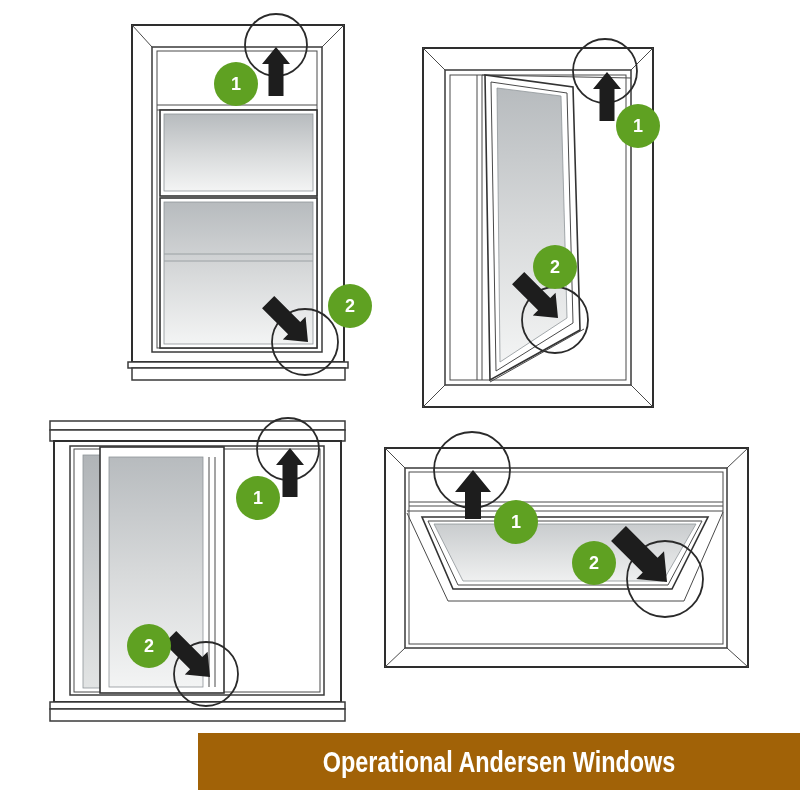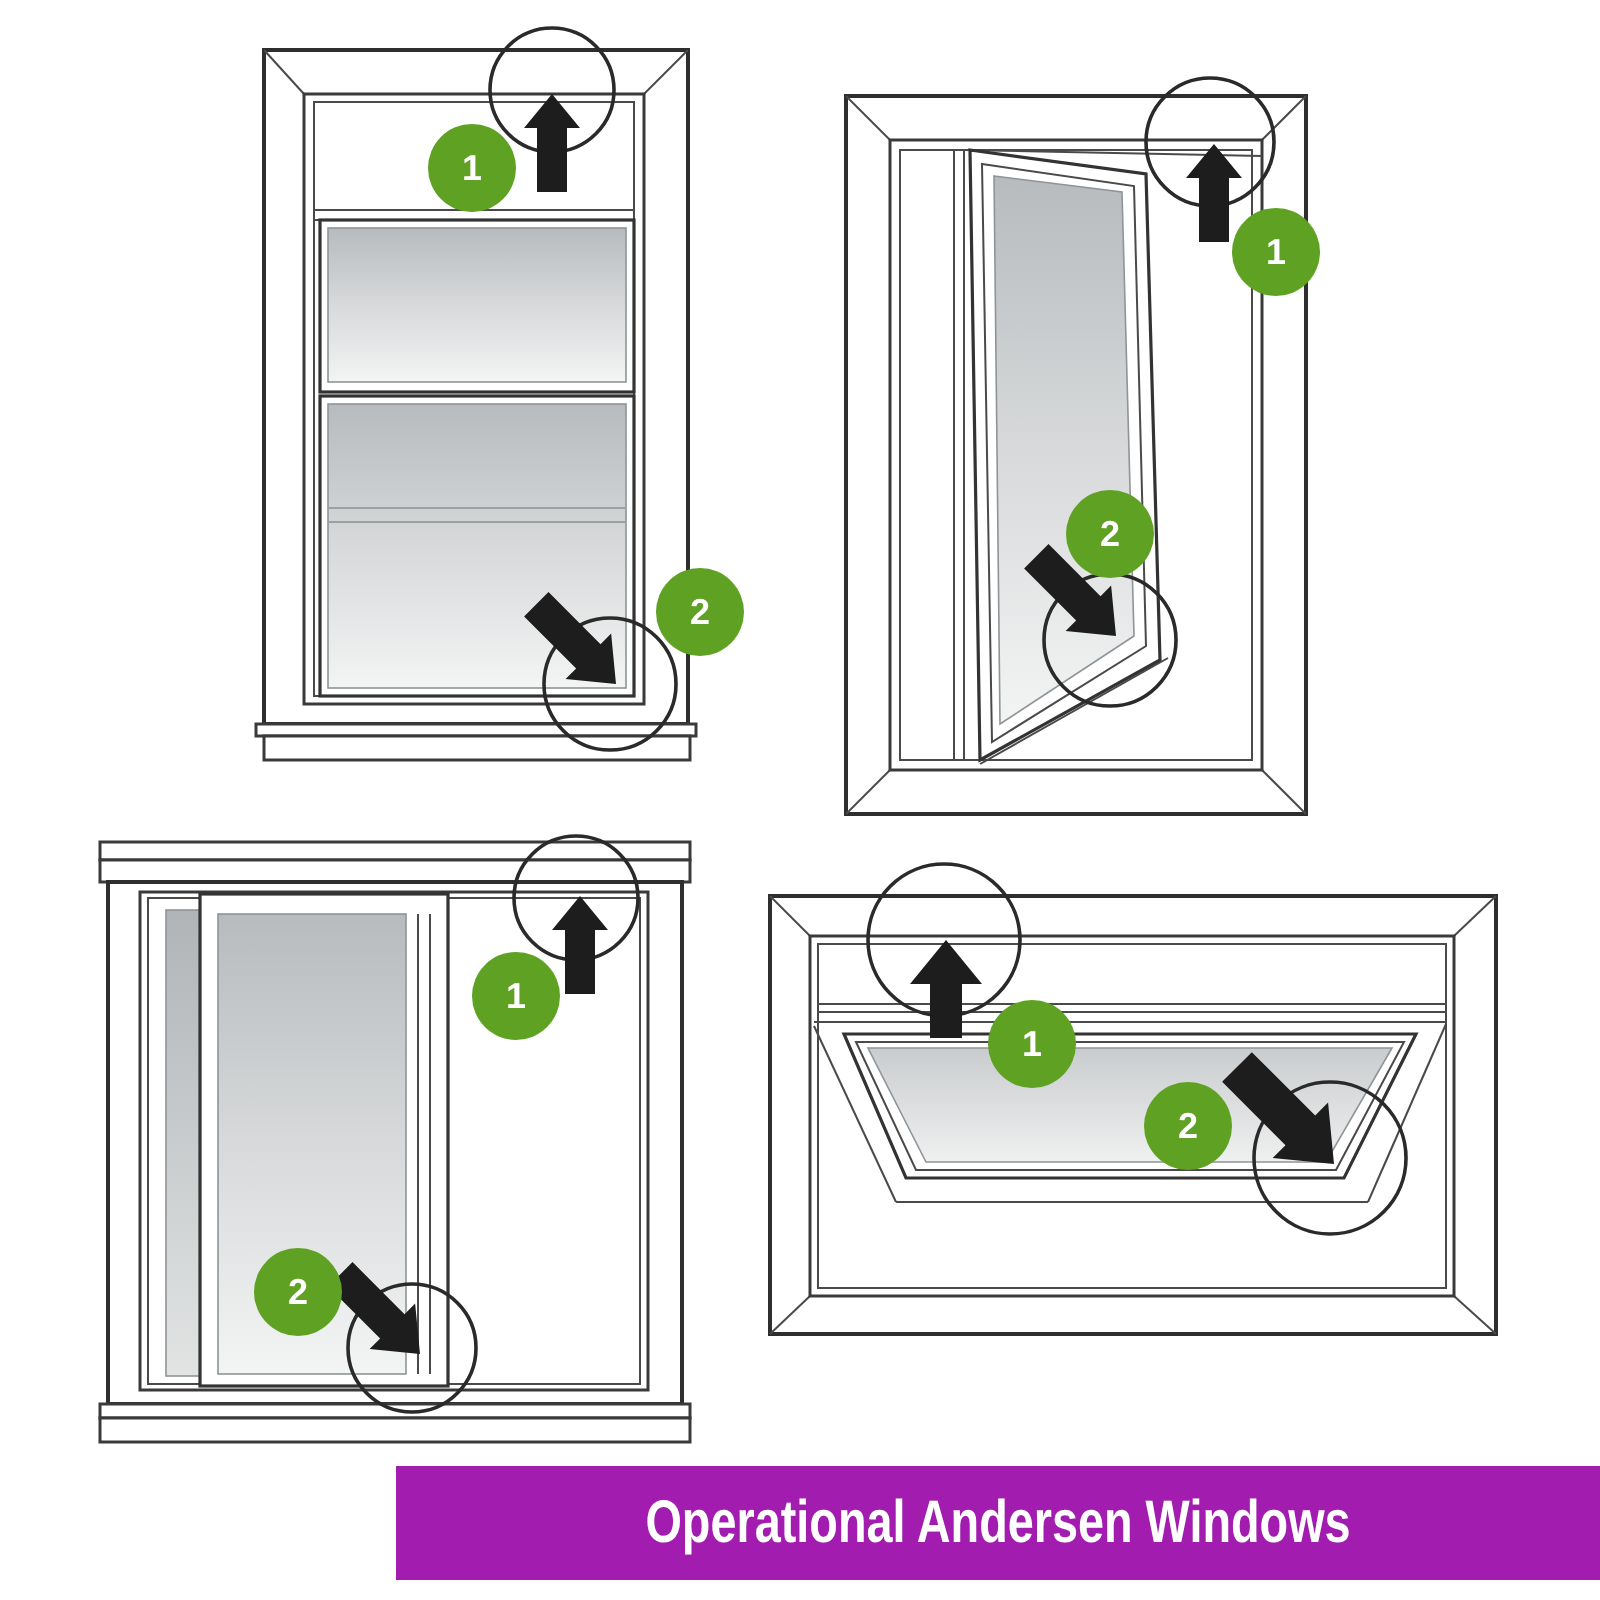--- a/index.html
+++ b/index.html
@@ -134,17 +134,17 @@
 
   <div class="badge" style="left: 214px; top: 62px; background: rgb(95, 161, 34);">1</div>
   <div class="badge" style="left: 328px; top: 284px; background: rgb(95, 161, 34);">2</div>
   <div class="badge" style="left: 616px; top: 104px; background: rgb(95, 161, 34);">1</div>
   <div class="badge" style="left: 533px; top: 245px; background: rgb(95, 161, 34);">2</div>
   <div class="badge" style="left: 236px; top: 476px; background: rgb(95, 161, 34);">1</div>
   <div class="badge" style="left: 127px; top: 624px; background: rgb(95, 161, 34);">2</div>
   <div class="badge" style="left: 494px; top: 500px; background: rgb(95, 161, 34);">1</div>
   <div class="badge" style="left: 572px; top: 541px; background: rgb(95, 161, 34);">2</div>
 
-  <div class="banner" style="background: #a21caf;">
+  <div class="banner" style="background: #a16207;">
     <span style="color: rgb(255, 255, 255);">Operational Andersen Windows</span>
   </div>
 
 </div>
 
 </body></html>

